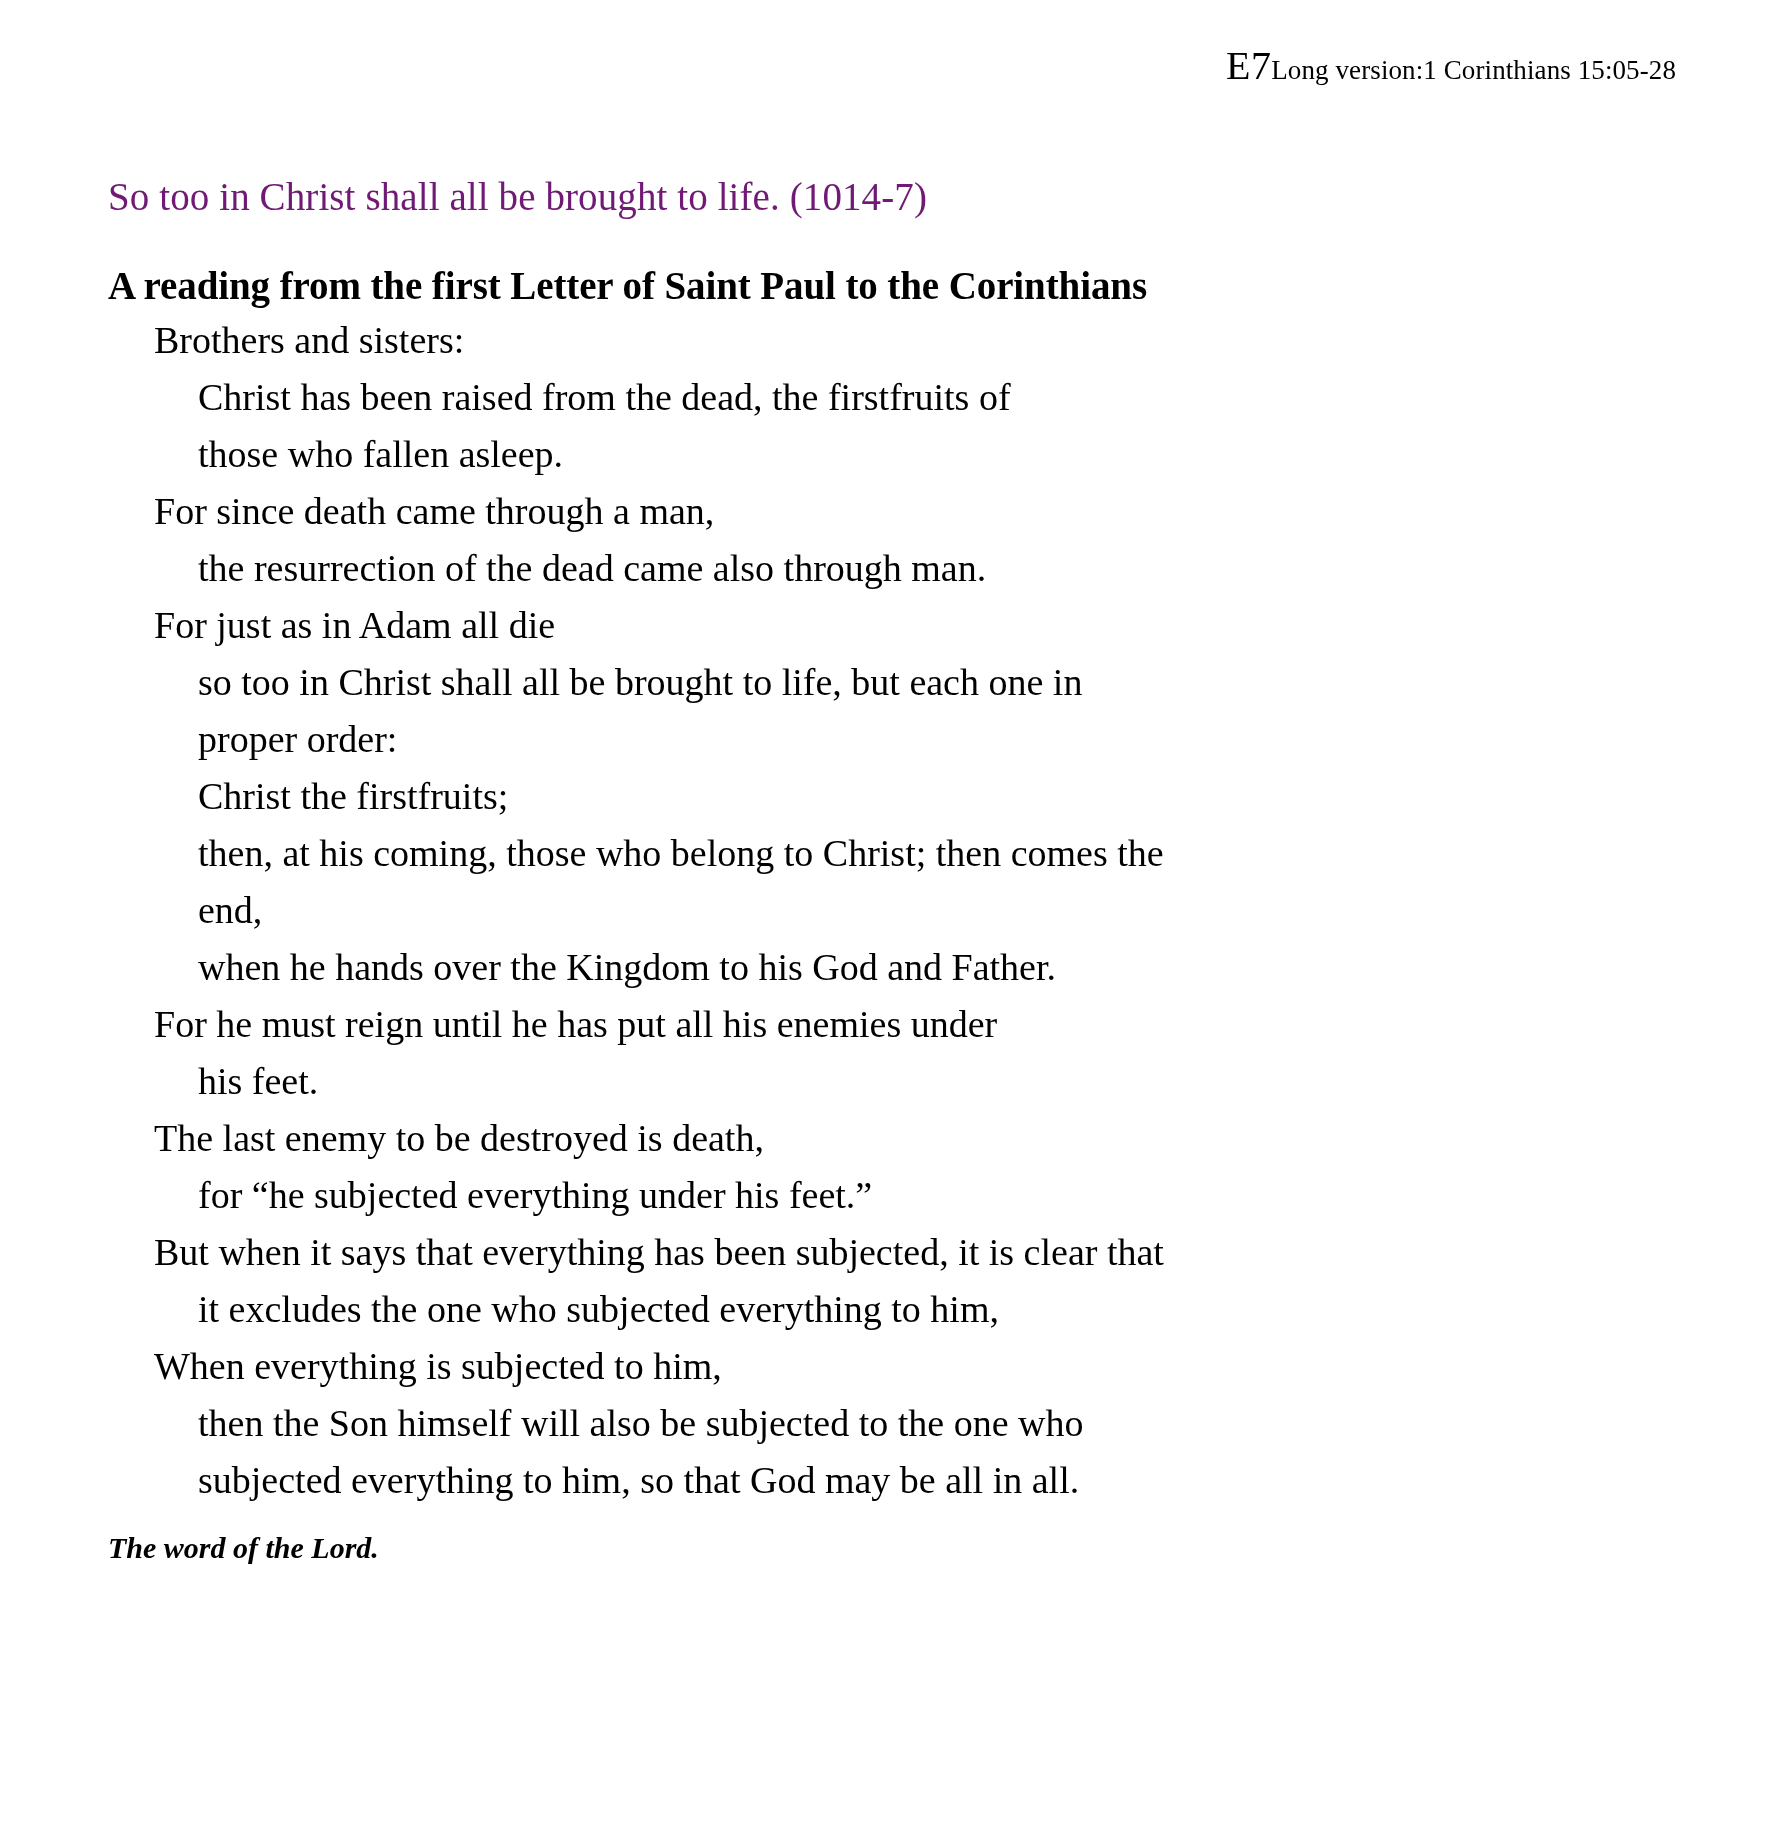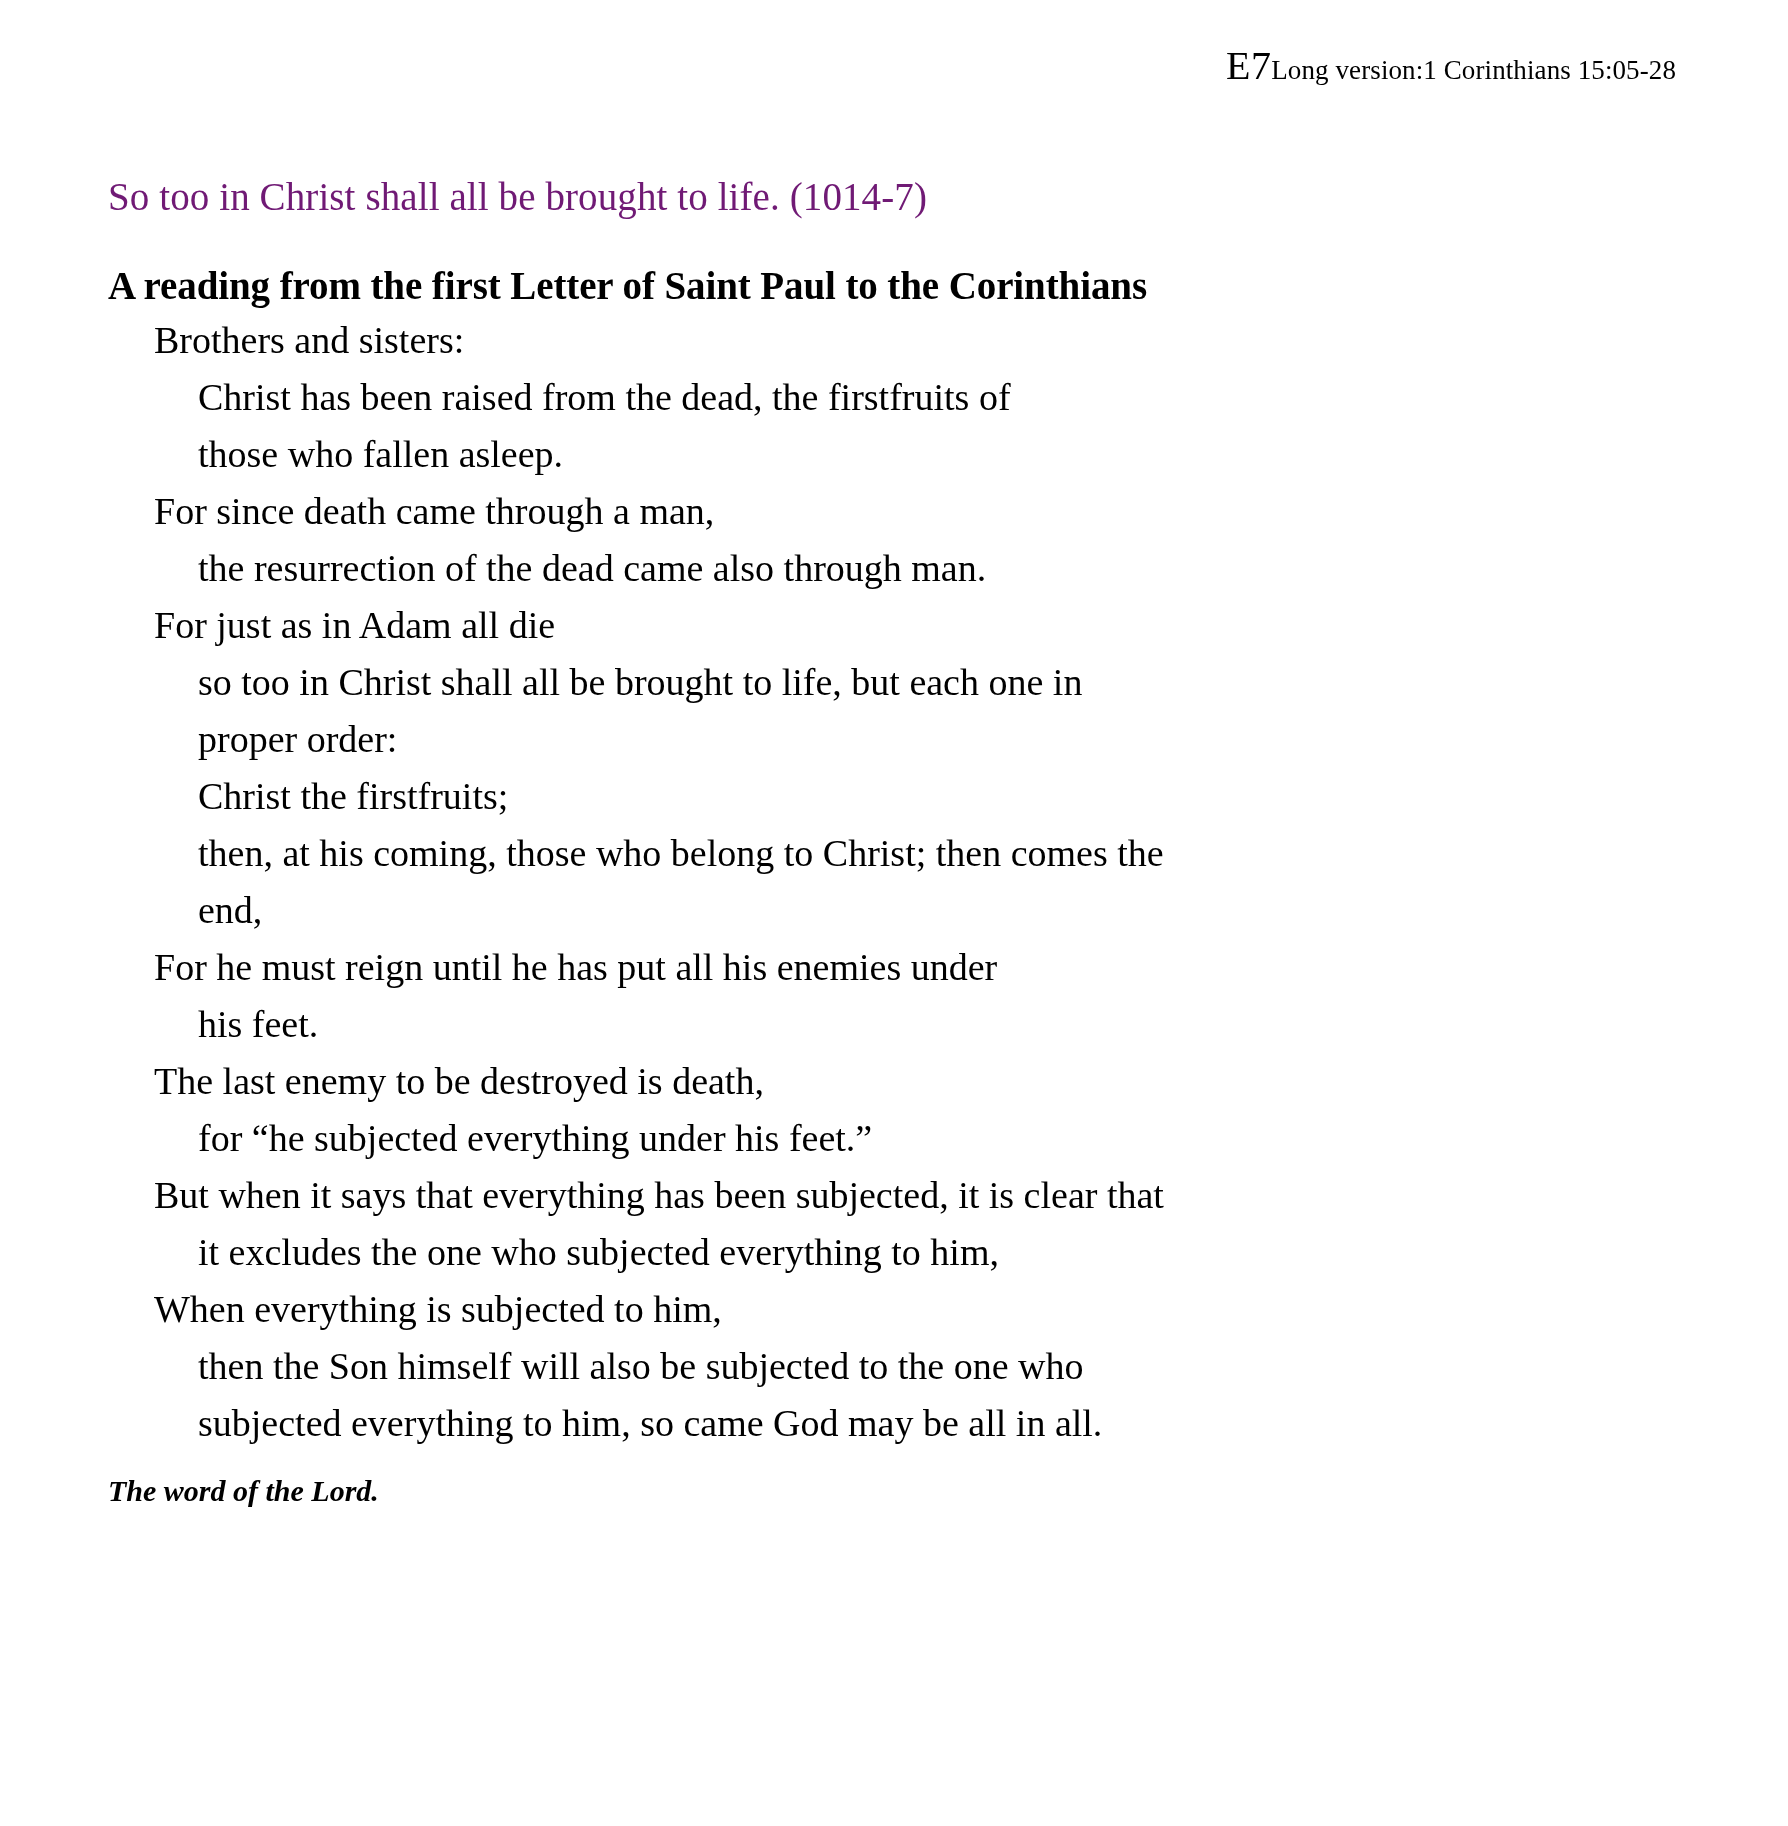--- a/index.html
+++ b/index.html
@@ -102,26 +102,27 @@
       <div class="verse-line indent-2">Christ has been raised from the dead, the firstfruits of</div>
       <div class="verse-line indent-2">those who fallen asleep.</div>
       <div class="verse-line indent-1">For since death came through a man,</div>
       <div class="verse-line indent-2">the resurrection of the dead came also through man.</div>
       <div class="verse-line indent-1">For just as in Adam all die</div>
       <div class="verse-line indent-2">so too in Christ shall all be brought to life, but each one in</div>
       <div class="verse-line indent-2">proper order:</div>
       <div class="verse-line indent-2">Christ the firstfruits;</div>
       <div class="verse-line indent-2">then, at his coming, those who belong to Christ; then comes the</div>
       <div class="verse-line indent-2">end,</div>
+      <div class="verse-line indent-2">when he hands over the Kingdom to his God and Father.</div>
       <div class="verse-line indent-1">For he must reign until he has put all his enemies under</div>
       <div class="verse-line indent-2">his feet.</div>
       <div class="verse-line indent-1">The last enemy to be destroyed is death,</div>
       <div class="verse-line indent-2">for “he subjected everything under his feet.”</div>
       <div class="verse-line indent-1">But when it says that everything has been subjected, it is clear that</div>
       <div class="verse-line indent-2">it excludes the one who subjected everything to him,</div>
       <div class="verse-line indent-1">When everything is subjected to him,</div>
       <div class="verse-line indent-2">then the Son himself will also be subjected to the one who</div>
-      <div class="verse-line indent-2">subjected everything to him, so came God may be all in all.</div>
+      <div class="verse-line indent-2">subjected everything to him, so that God may be all in all.</div>
     </div>
 
   <div class="closing">The word of the Lord.</div>
 
 </div>
 
 </body></html>

